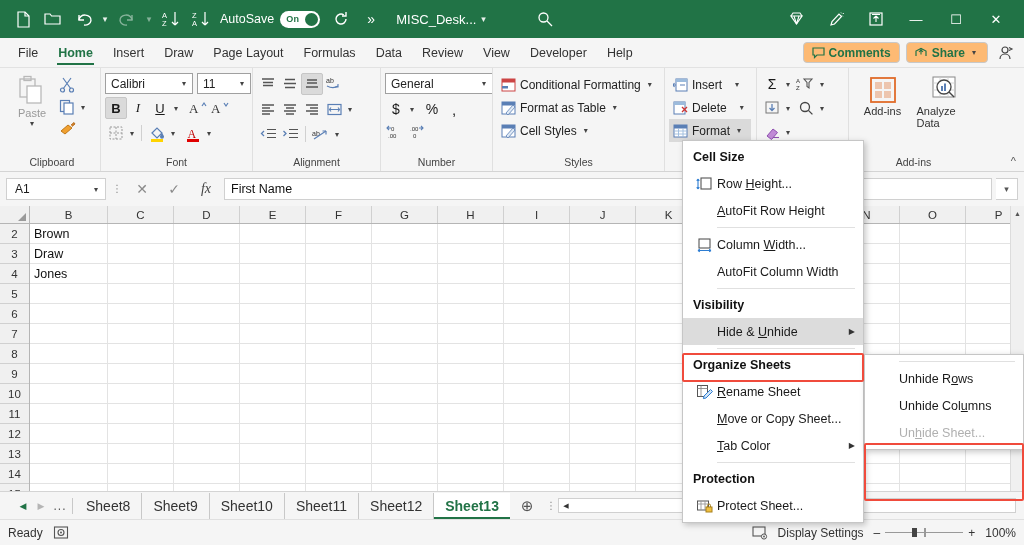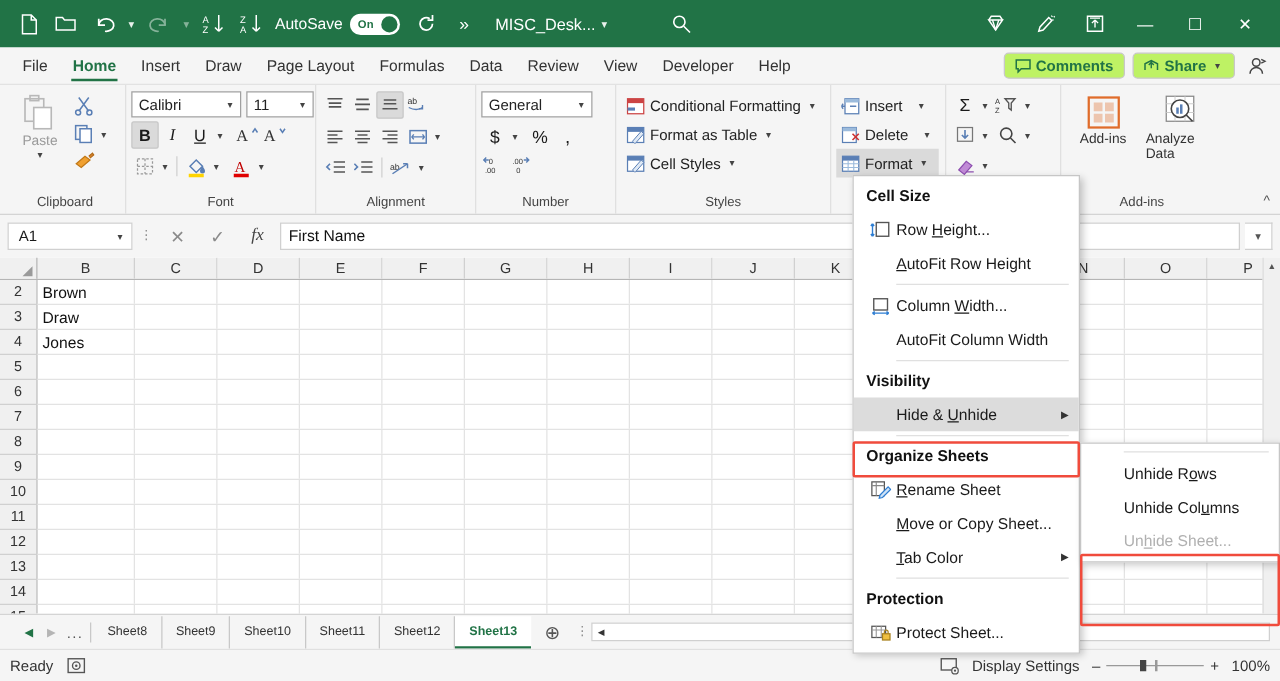--- a/index.html
+++ b/index.html
@@ -44,21 +44,21 @@
     padding:0 10px; display:flex; align-items:center; font-size:12.5px; color:#333;
     position:relative; white-space:nowrap;
   }
   .tab.active { font-weight:bold; color:#217346; }
   .tab.active::after {
     content:""; position:absolute; left:9px; right:9px; bottom:2px; height:2.5px; background:#217346;
   }
   .tabbar-right { margin-left:auto; display:flex; align-items:center; gap:6px; padding-right:6px; }
   .pill {
     border:1px solid #c8c8c8; border-radius:4px; height:21px; display:flex; align-items:center;
-    gap:4px; padding:0 8px; font-size:12px; font-weight:bold; color:#217346; background:#bef264;
+    gap:4px; padding:0 8px; font-size:12px; font-weight:bold; color:#217346; background:#fdba74;
   }
   .pill .cv { font-size:8px; font-weight:normal; }
 
   
   .ribbon {
     height:104px; background:#f5f5f5; display:flex; align-items:stretch;
     border-bottom:1px solid #d4d4d4; position:relative; padding-left:4px;
   }
   .group { display:flex; flex-direction:column; position:relative; padding:2px 4px 0 4px; }
   .group + .group { border-left:1px solid #e0e0e0; }
@@ -139,21 +139,21 @@
   
   .sheetbar {
     position:absolute; left:0; right:0; bottom:26px; height:28px; background:#f5f5f5;
     display:flex; align-items:center; border-top:1px solid #d4d4d4; padding-left:14px; gap:0;
   }
   .nav-arrow { width:18px; text-align:center; font-size:9px; color:#217346; }
   .nav-arrow.dim { color:#b5b5b5; }
   .nav-ellipsis { width:20px; text-align:center; color:#555; font-size:12px; letter-spacing:1px;}
   .sep-v { width:1px; height:16px; background:#c8c8c8; margin:0 2px; }
   .stab {
-    padding:0 11px; height:26px; line-height:26px; font-size:10px; color:#333;
+    padding:0 11px; height:26px; line-height:26px; font-size:14px; color:#333;
     border-right:1px solid #c8c8c8;
   }
   .stab.active {
     background:#fff; font-weight:bold; color:#217346; border-right:none;
     box-shadow:0 -2px 0 0 #217346 inset;
   }
   .addsheet { width:34px; text-align:center; color:#555; font-size:15px; }
   .sb-dots { width:14px; text-align:center; color:#888; font-size:10px; line-height:8px;}
   .hscroll { flex:1; height:15px; border:1px solid #d0d0d0; background:#fff; display:flex; align-items:center; margin-right:8px;}
   .hs-arrow { width:14px; text-align:center; font-size:7px; color:#333; }
@@ -499,21 +499,21 @@
           <span class="cv">▾</span>
         </div>
       </div>
     </div>
     <div class="group-label">Alignment</div>
   </div>
 
   <div class="group" style="width:112px">
     <div class="group-body">
       <div class="col">
-        <div class="cbo" style="width:89px">
+        <div class="cbo" style="width:108px">
           <span>General</span>
           <span class="cv">▾</span>
         </div>
         <div class="row" style="margin-top:4px">
           <div class="sbtn" style="font-size:14px">$</div>
           <span class="cv">▾</span>
           <div class="sbtn" style="font-size:14px;margin-left:4px">%</div>
           <div class="sbtn" style="font-size:15px">,</div>
         </div>
         <div class="row" style="margin-top:1px">

